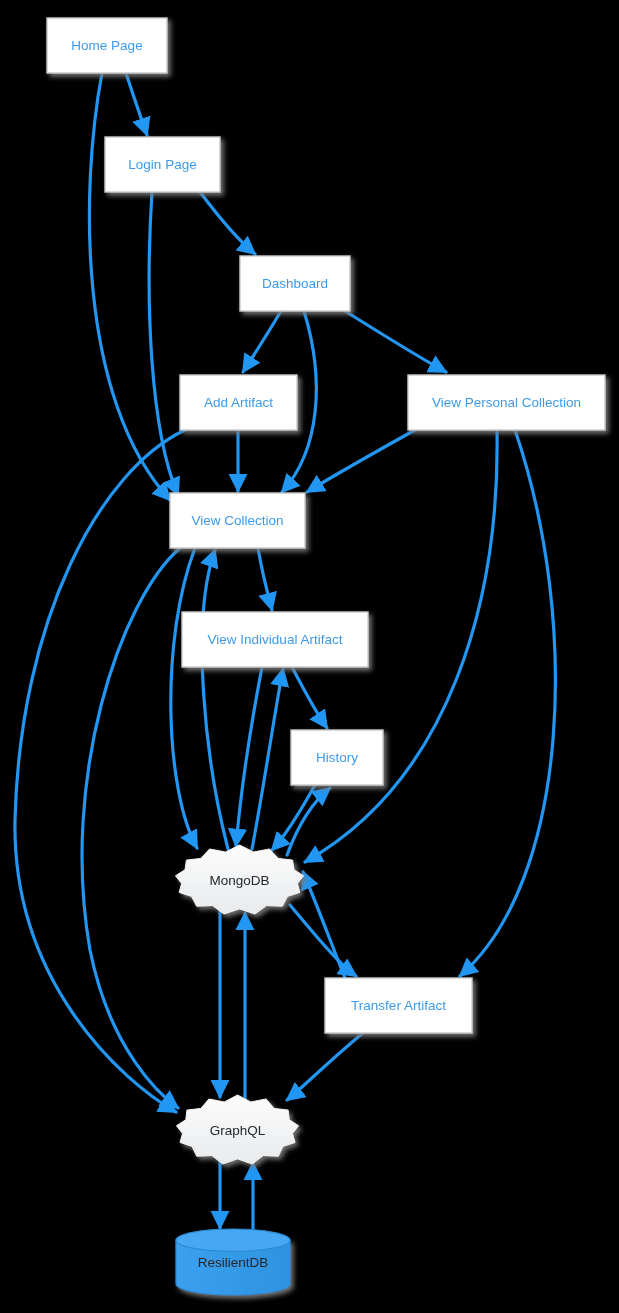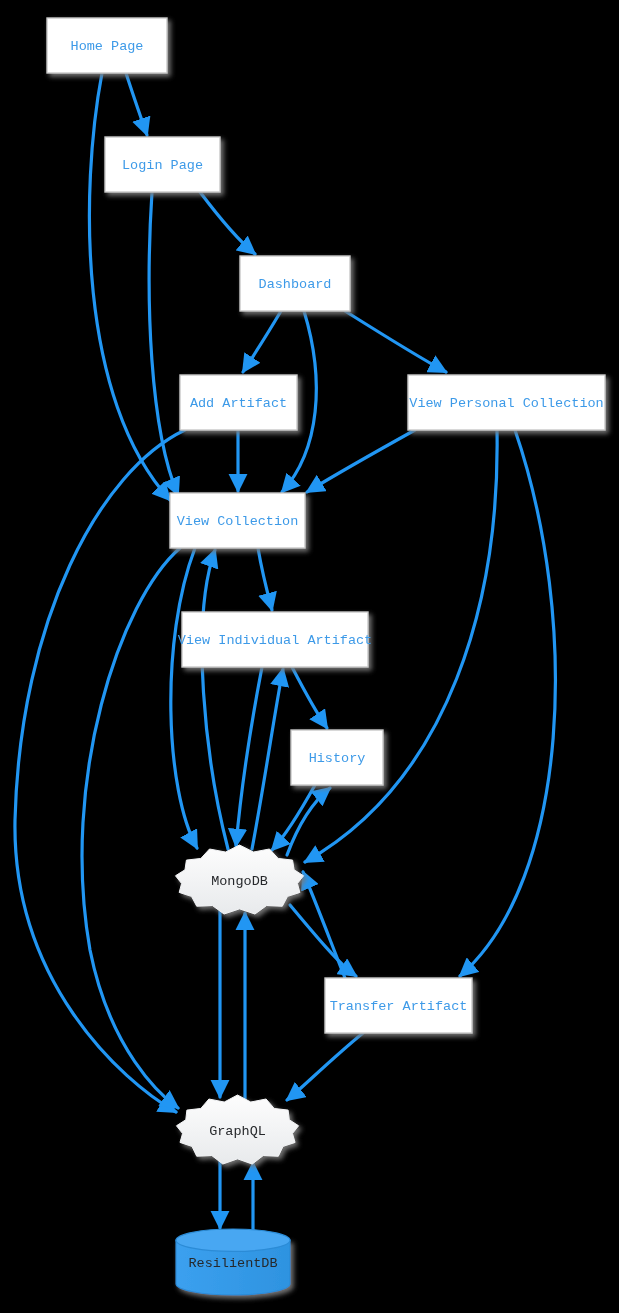--- a/index.html
+++ b/index.html
@@ -1,17 +1,17 @@
 <!DOCTYPE html>
 <html><head>
 <meta charset="utf-8">
 <style>
   html,body{margin:0;padding:0;background:#000;}
   #stage{position:relative;width:619px;height:1313px;background:#000;overflow:hidden;
-         font-family:Liberation Mono, monospace;}
+         font-family:Liberation Sans, sans-serif;}
   svg{position:absolute;left:0;top:0;width:619px;height:1313px;}
   .node-label{font-size:13.5px;}
   .lbl-box{fill:#3d9ae8;}
   .lbl-dark{fill:#26282b;}
   text{dominant-baseline:middle;text-anchor:middle;}
 </style>
 </head>
 <body>
 
 <div id="stage">

